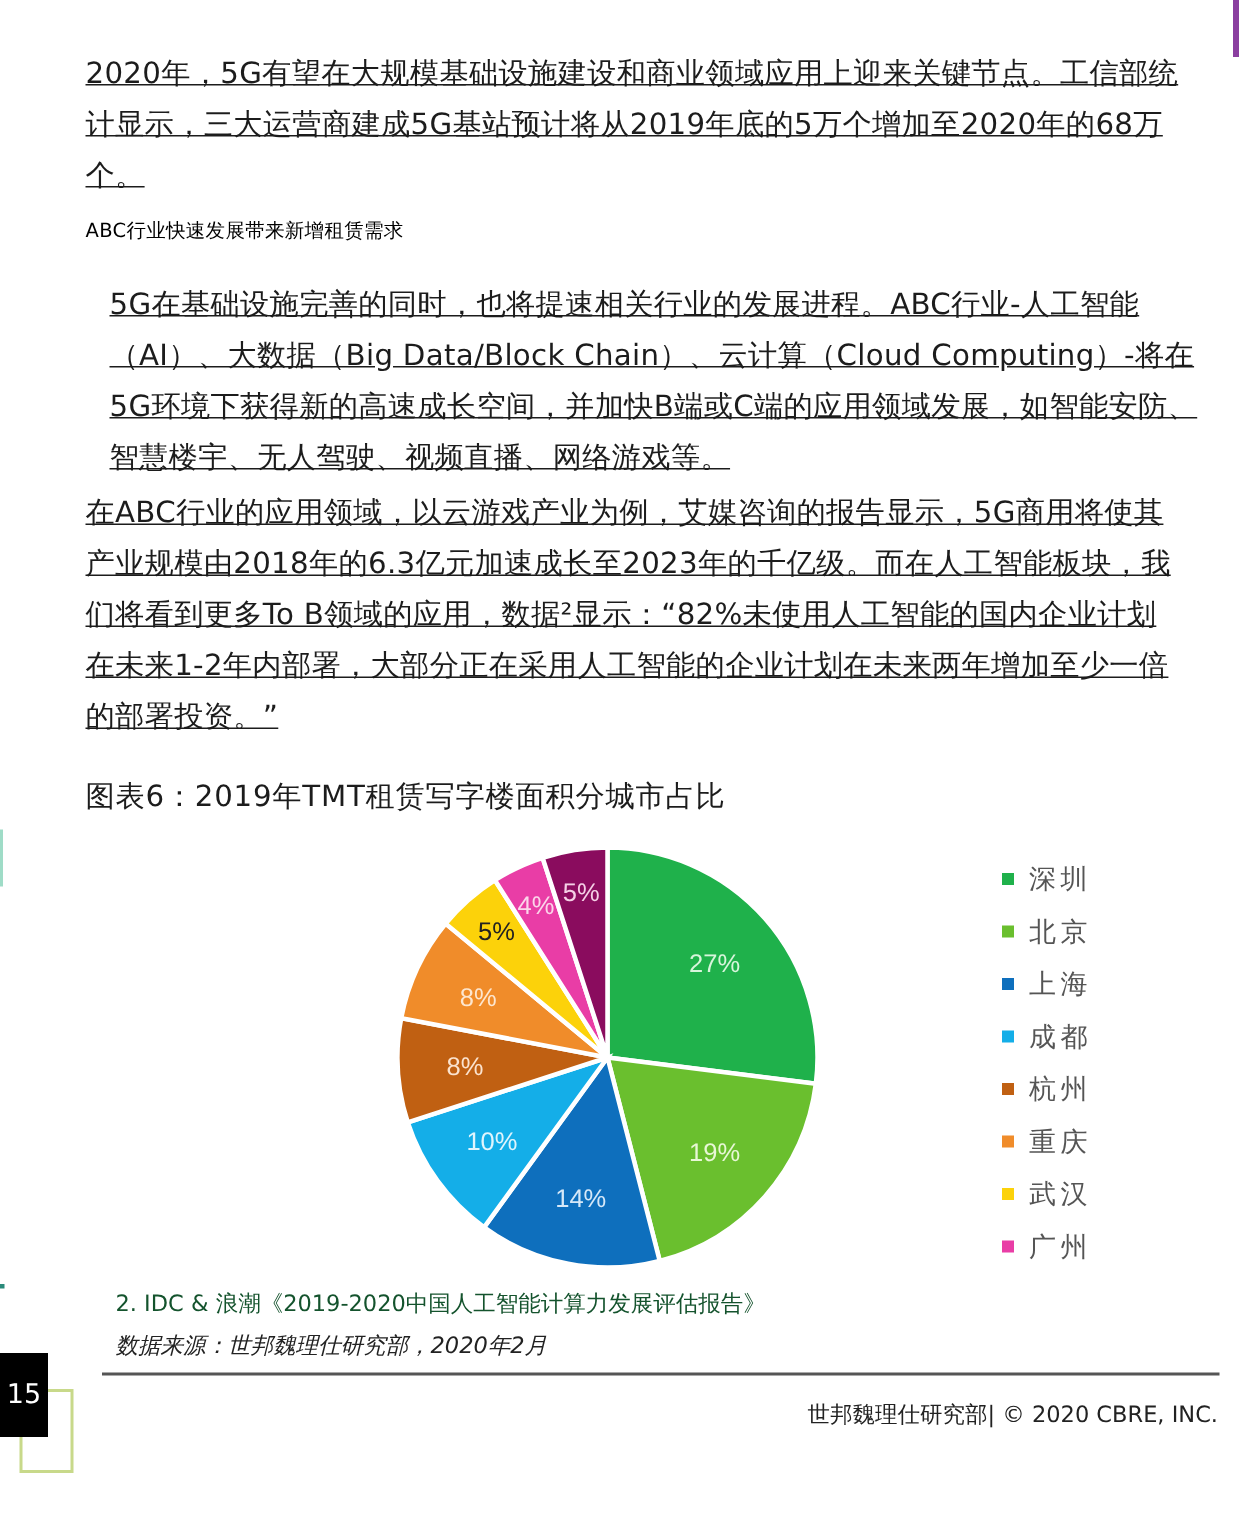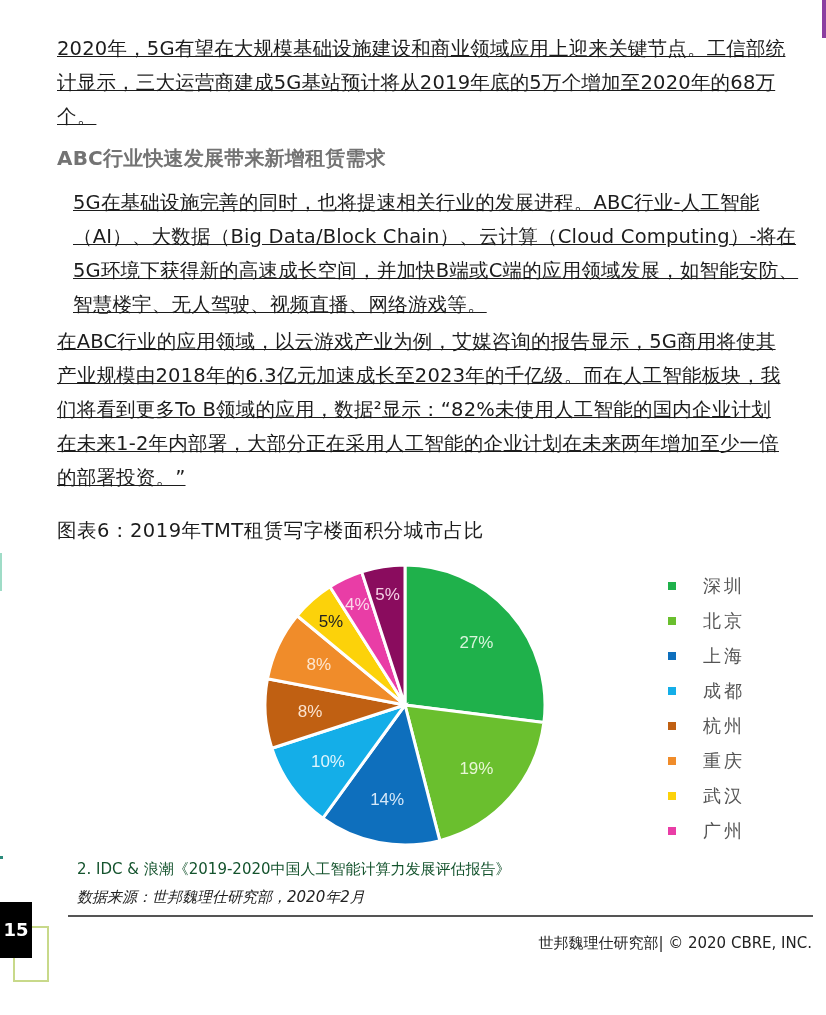--- a/index.html
+++ b/index.html
@@ -6,44 +6,44 @@
   body {
     width: 826px; height: 1015px; background: #ffffff; position: relative; overflow: hidden;
     font-family: "DejaVu Sans", sans-serif; color: #1a1a1a;
   }
   .para {
     position: absolute; left: 57px; width: 730px;
     font-size: 19.5px; line-height: 34px; letter-spacing: 0.2px; color: #1c1c1c; text-decoration: underline;
   }
   .heading {
     position: absolute; left: 57px; top: 145px;
-    font-size: 20px; font-weight: bold; color: #737373; letter-spacing: 0.2px;
+    font-size: 13px; font-weight: normal; color: #000000; letter-spacing: 0.2px;
   }
   .chart-title {
     position: absolute; left: 57px; top: 517px;
     font-size: 19.5px; color: #1c1c1c; letter-spacing: 0.5px;
   }
   #pie { position: absolute; left: 255px; top: 555px; }
   .legend { position: absolute; left: 668px; top: 568px; }
-  .legend-item { display: flex; align-items: center; height: 35px; gap: 17px; }
+  .legend-item { display: flex; align-items: center; height: 35px; }
   .legend-swatch { width: 8px; height: 8px; margin-right: 10px; }
   .legend-label { font-size: 18px; color: #555; letter-spacing: 3px; }
   .footnote {
     position: absolute; left: 77px; top: 860px; font-size: 15px; color: #14532d;
   }
   .source {
     position: absolute; left: 77px; top: 888px; font-size: 15px; font-style: italic; color: #222;
   }
   .rule { position: absolute; left: 68px; top: 915px; width: 745px; height: 2px; background: #555; }
   .copyright {
     position: absolute; right: 14px; top: 934px; font-size: 15px; color: #222; margin-left: 32px;
   }
   .page-num-box {
     position: absolute; left: 0; top: 902px; width: 32px; height: 56px; background: #000;
-    color: #fff; font-size: 18px; line-height: 56px; text-align: center; z-index: 2; font-weight: bold;
+    color: #fff; font-size: 18px; line-height: 56px; text-align: center; z-index: 2;
   }
   .page-outline {
     position: absolute; left: 13px; top: 926px; width: 32px; height: 52px;
     border: 2px solid #c8d98a; z-index: 1;
   }
   .edge-purple { position: absolute; right: 0; top: 0; width: 4px; height: 38px; background: #8b3fa0; }
   .edge-teal { position: absolute; left: 0; top: 553px; width: 2px; height: 38px; background: #9fdcc7; }
   .edge-dot { position: absolute; left: 0; top: 856px; width: 3px; height: 3px; background: #2a8a7a; }
 </style>
 </head>

